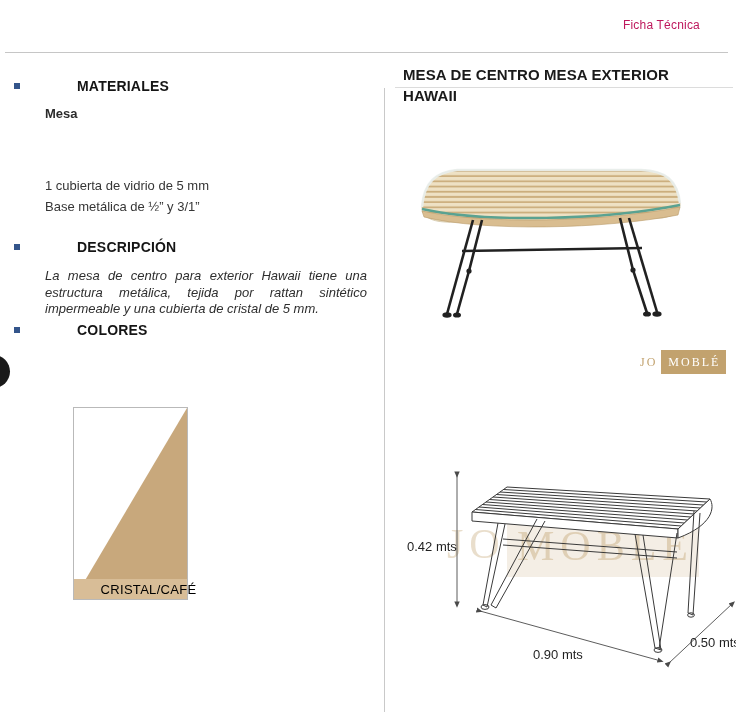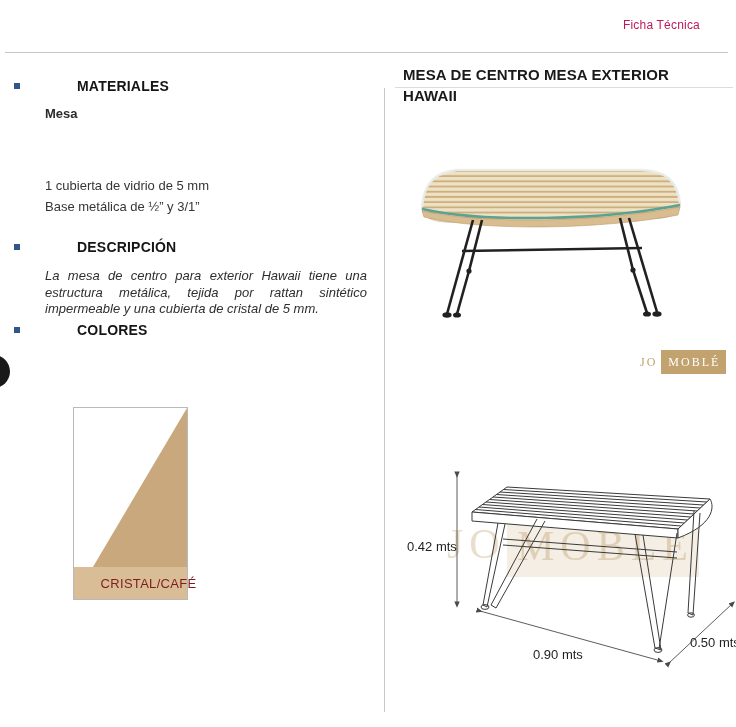--- a/index.html
+++ b/index.html
@@ -86,24 +86,24 @@
     position: absolute;
     left: 73px; top: 407px;
     width: 115px; height: 193px;
     background: #ffffff;
     border: 1px solid #b9b9b9;
   }
   .swatch svg { position: absolute; inset: 0; }
   .swatch-label {
     position: absolute;
     left: 0; right: 0; bottom: 0;
-    height: 32px;
+    height: 20px;
     background: #d8bd97;
     font-size: 13px;
-    color: #7f1d1d;
+    color: #000000;
     letter-spacing: 0.3px;
     display: flex;
     align-items: center;
     justify-content: center;
     white-space: nowrap;
     padding-left: 36px;
   }
   
   .v-divider {
     position: absolute;

